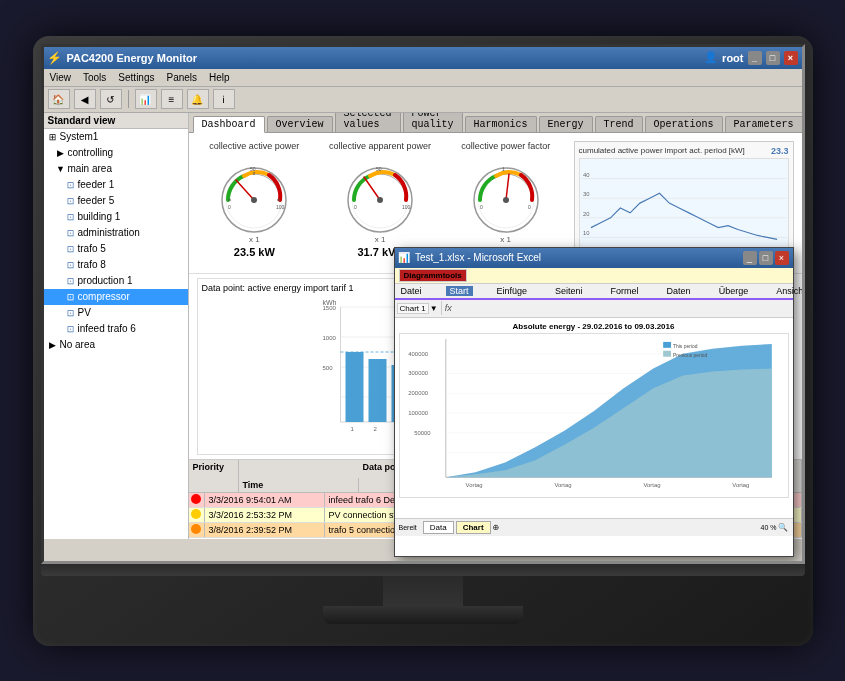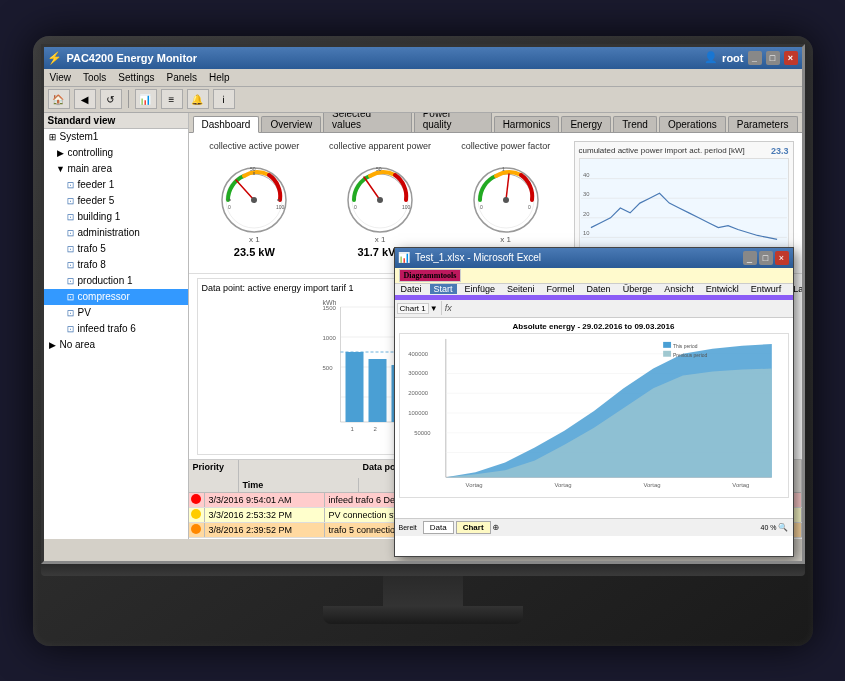--- a/index.html
+++ b/index.html
@@ -238,20 +238,21 @@
     }
 
     .tab {
       padding: 2px 8px;
       background: #c0bdb8;
       border: 1px solid #999;
       border-bottom: none;
       cursor: pointer;
       font-size: 10px;
       border-radius: 2px 2px 0 0;
+      font-family: Liberation Mono, monospace;
     }
 
     .tab.active {
       background: white;
       border-bottom: 1px solid white;
       margin-bottom: -1px;
     }
 
     
     .dashboard {
@@ -445,22 +446,22 @@
       font-size: 9px;
       cursor: pointer;
     }
 
     .excel-menu {
       height: 16px;
       background: #f0f0f0;
       display: flex;
       align-items: center;
       padding: 0 2px;
-      border-bottom: 5px solid #8b5cf6;
-      gap: 4px;
+      border-bottom: 2px solid #8b5cf6;
+      gap: 20px;
     }
 
     .excel-menu-item {
       padding: 0 4px;
       font-size: 9px;
       cursor: pointer;
     }
 
     .excel-menu-item.active {
       background: #4a7ab5;
@@ -839,21 +840,21 @@
             <span>Test_1.xlsx - Microsoft Excel</span>
           </div>
           <div class="excel-win-btns">
             <span class="excel-btn" style="background:#888;">_</span>
             <span class="excel-btn" style="background:#888;">□</span>
             <span class="excel-btn" style="background:#c0392b;">×</span>
           </div>
         </div>
 
         <div class="diagramm-tools-bar">
-          <span style="background:#be185d; padding:1px 4px; border:1px solid #ccc; font-weight:bold;font-family:Liberation Serif, serif;">Diagrammtools</span>
+          <span style="background:#b91c1c; padding:1px 4px; border:1px solid #ccc; font-weight:bold;">Diagrammtools</span>
         </div>
 
         <div class="excel-menu">
           <span class="excel-menu-item">Datei</span>
           <span class="excel-menu-item active">Start</span>
           <span class="excel-menu-item">Einfüge</span>
           <span class="excel-menu-item">Seiteni</span>
           <span class="excel-menu-item">Formel</span>
           <span class="excel-menu-item">Daten</span>
           <span class="excel-menu-item">Überge</span>

